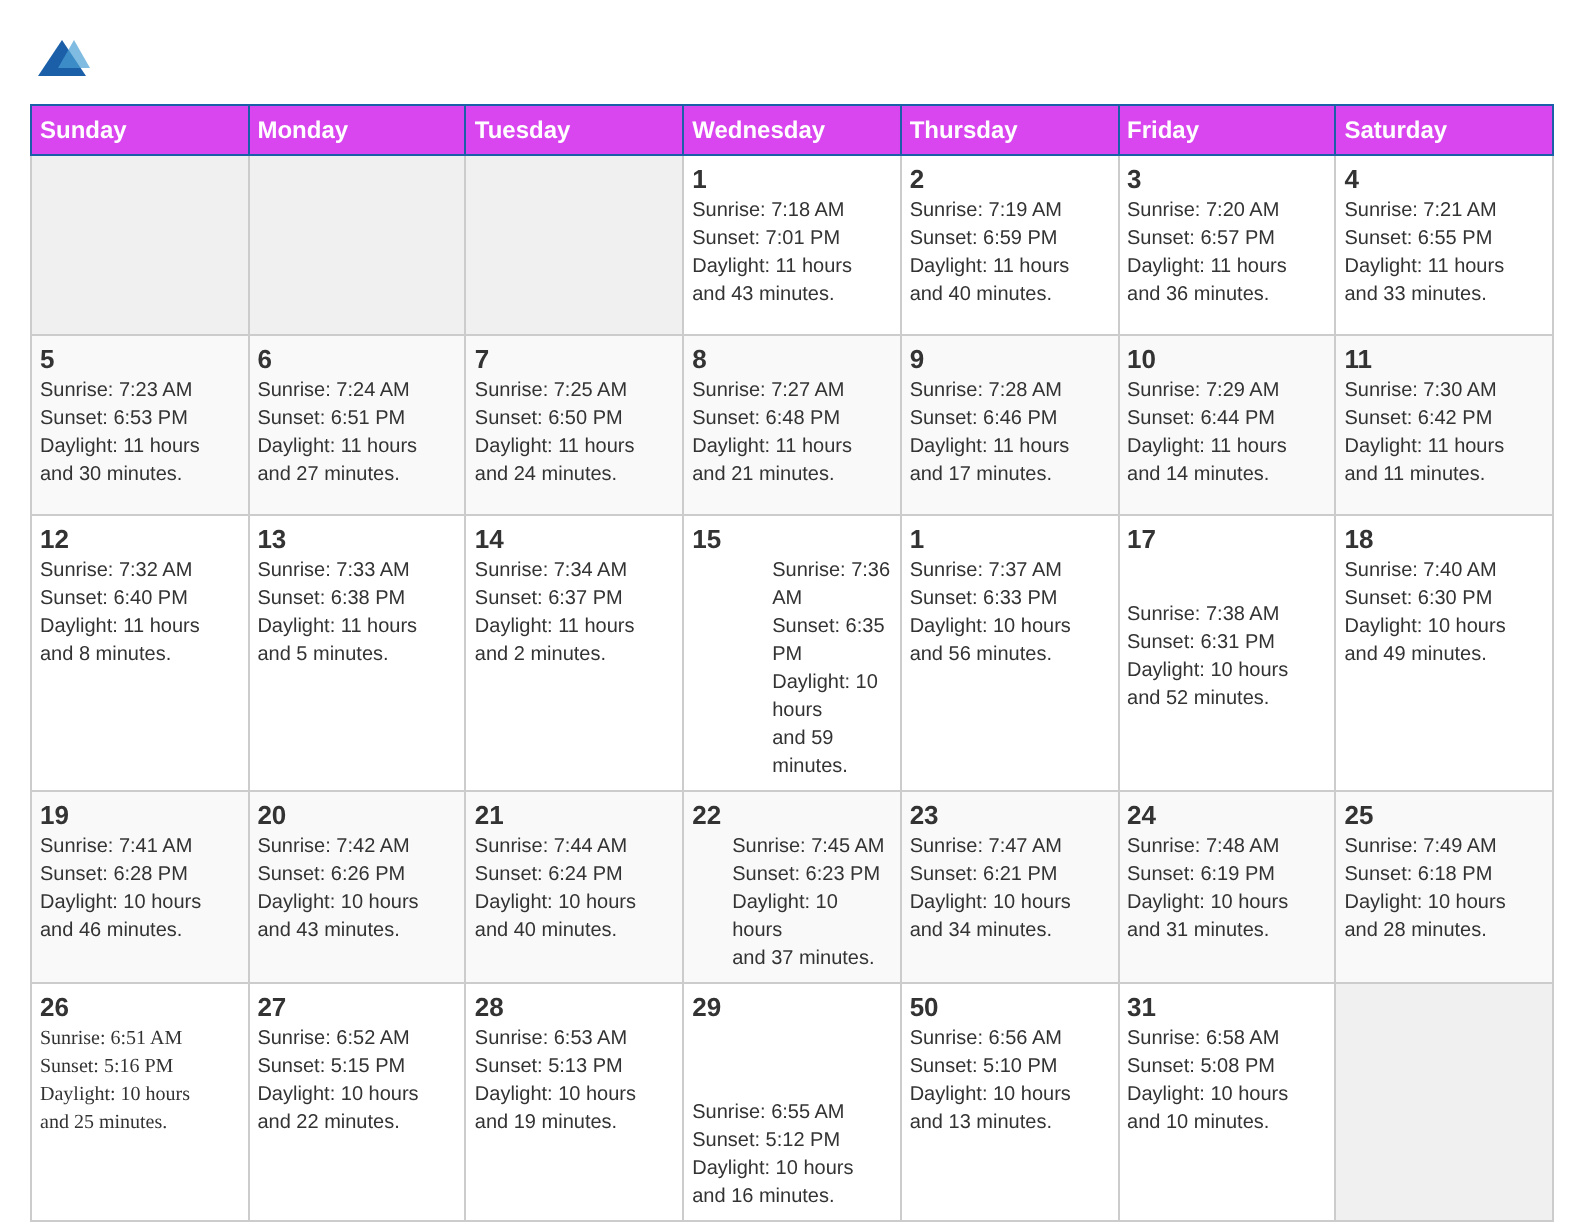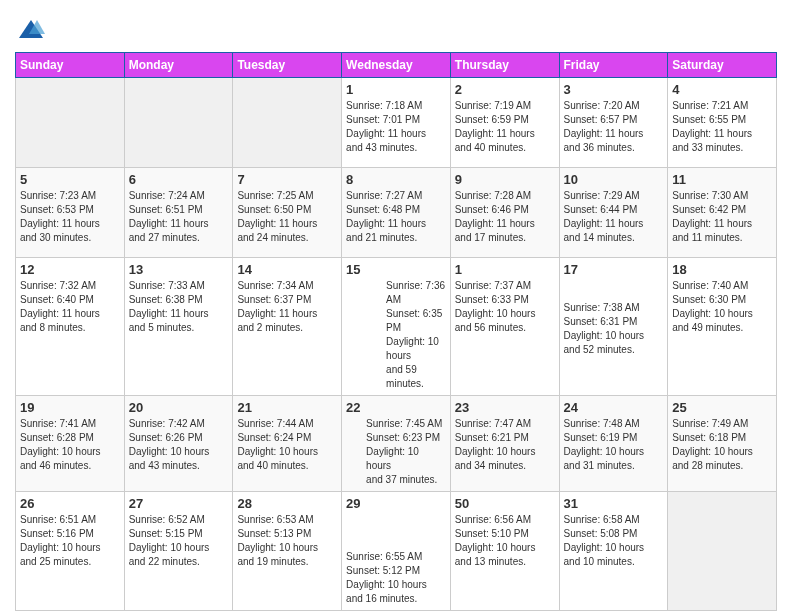--- a/index.html
+++ b/index.html
@@ -312,21 +312,21 @@
           <span class="day-num">25</span>
           <div class="day-info" style="white-space: pre-line;">Sunrise: 7:49 AM
 Sunset: 6:18 PM
 Daylight: 10 hours
 and 28 minutes.</div>
         </td>
       </tr>
       <tr>
         <td>
           <span class="day-num">26</span>
-          <div class="day-info" style="white-space: pre-line;">Sunrise: 6:51 AM
+          <div class="day-info" style="white-space: pre-line; font-family: Liberation Serif, serif;">Sunrise: 6:51 AM
 Sunset: 5:16 PM
 Daylight: 10 hours
 and 25 minutes.</div>
         </td>
         <td>
           <span class="day-num">27</span>
           <div class="day-info" style="white-space: pre-line;">Sunrise: 6:52 AM
 Sunset: 5:15 PM
 Daylight: 10 hours
 and 22 minutes.</div>

